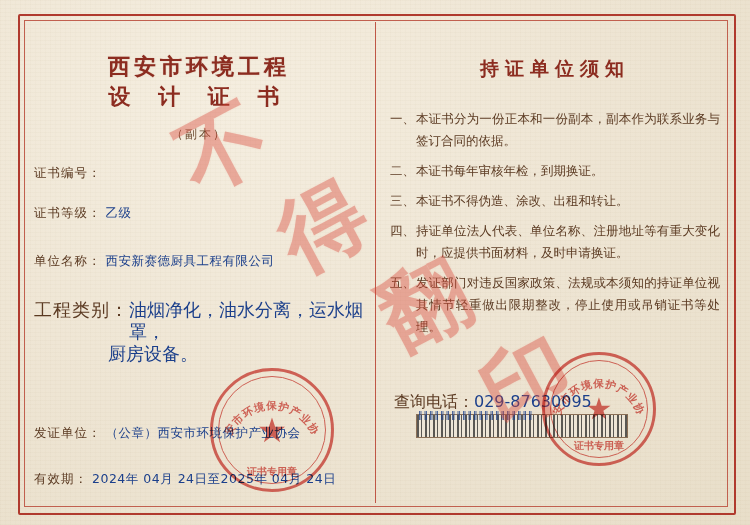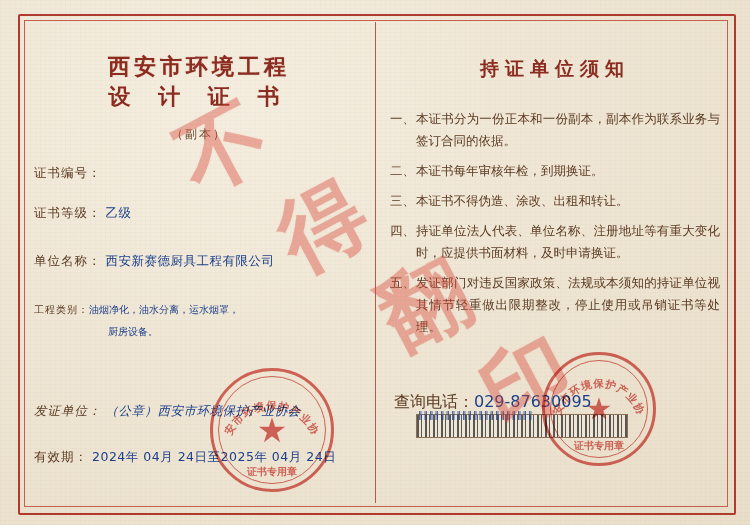--- a/index.html
+++ b/index.html
@@ -59,21 +59,21 @@
     font-size:12.5px;color:#5b3a22;margin-top:20px;line-height:20px;
     display:flex;align-items:flex-end;
   }
   .flabel{white-space:nowrap;letter-spacing:1px;}
   .fvalue{
     color:#1b3f8b;font-size:12.5px;letter-spacing:0.5px;
     margin-left:4px;
   }
   .row2{display:flex;gap:18px;align-items:flex-start;}
   .field-multi{
-    font-size:10px;color:#5b3a22;margin-top:20px;line-height:22px;
+    font-size:18px;color:#5b3a22;margin-top:20px;line-height:22px;
   }
   .multi-value{color:#1b3f8b;}
   .indent{margin-left:74px;}
   .notice-list{
     margin-top:26px;font-size:12.5px;color:#5b3a22;line-height:22px;
   }
   .notice-item{
     display:flex;margin-bottom:8px;
   }
   .notice-num{width:26px;flex:0 0 26px;}
@@ -165,21 +165,21 @@
     </div>
 
     <div class="field-multi" style="margin-top:28px;">
       <div style="display:flex;">
         <span class="flabel">工程类别：</span>
         <span class="multi-value">油烟净化，油水分离，运水烟罩，</span>
       </div>
       <div class="multi-value indent">厨房设备。</div>
     </div>
 
-    <div class="field" style="margin-top:58px;font-style:italic;">
+    <div class="field" style="margin-top:58px;">
       <span class="flabel">发证单位：</span>
       <span class="fvalue">（公章）西安市环境保护产业协会</span>
     </div>
 
     <div class="field" style="margin-top:26px;">
       <span class="flabel">有效期：</span>
       <span class="fvalue">2024年 04月 24日至2025年 04月 24日</span>
     </div>
   </div>
 

